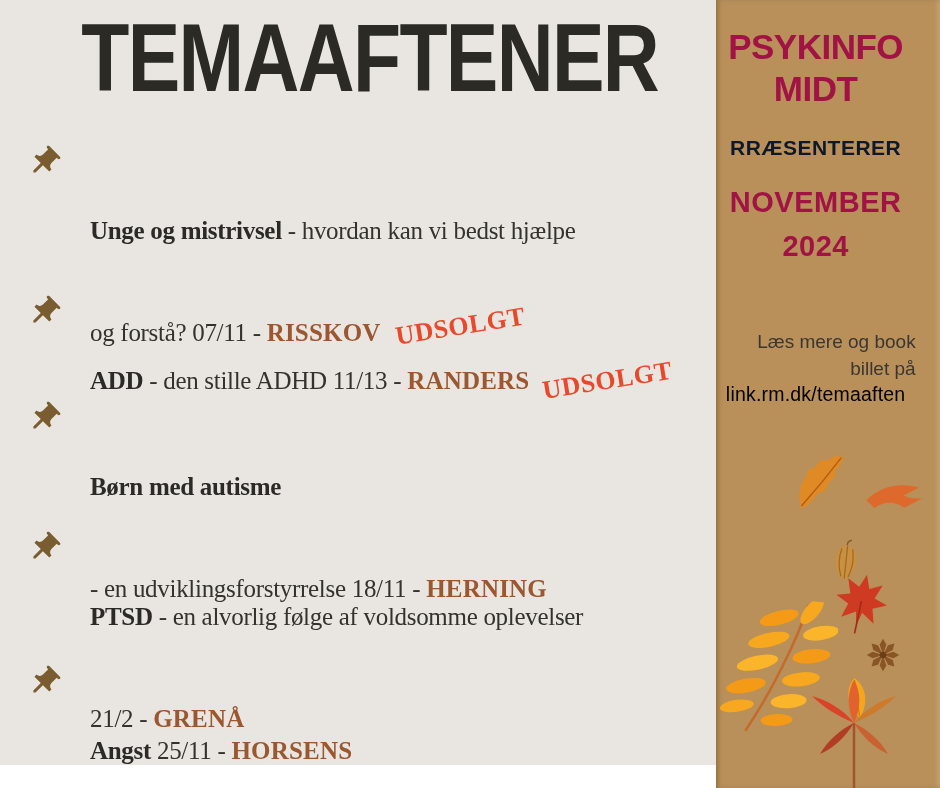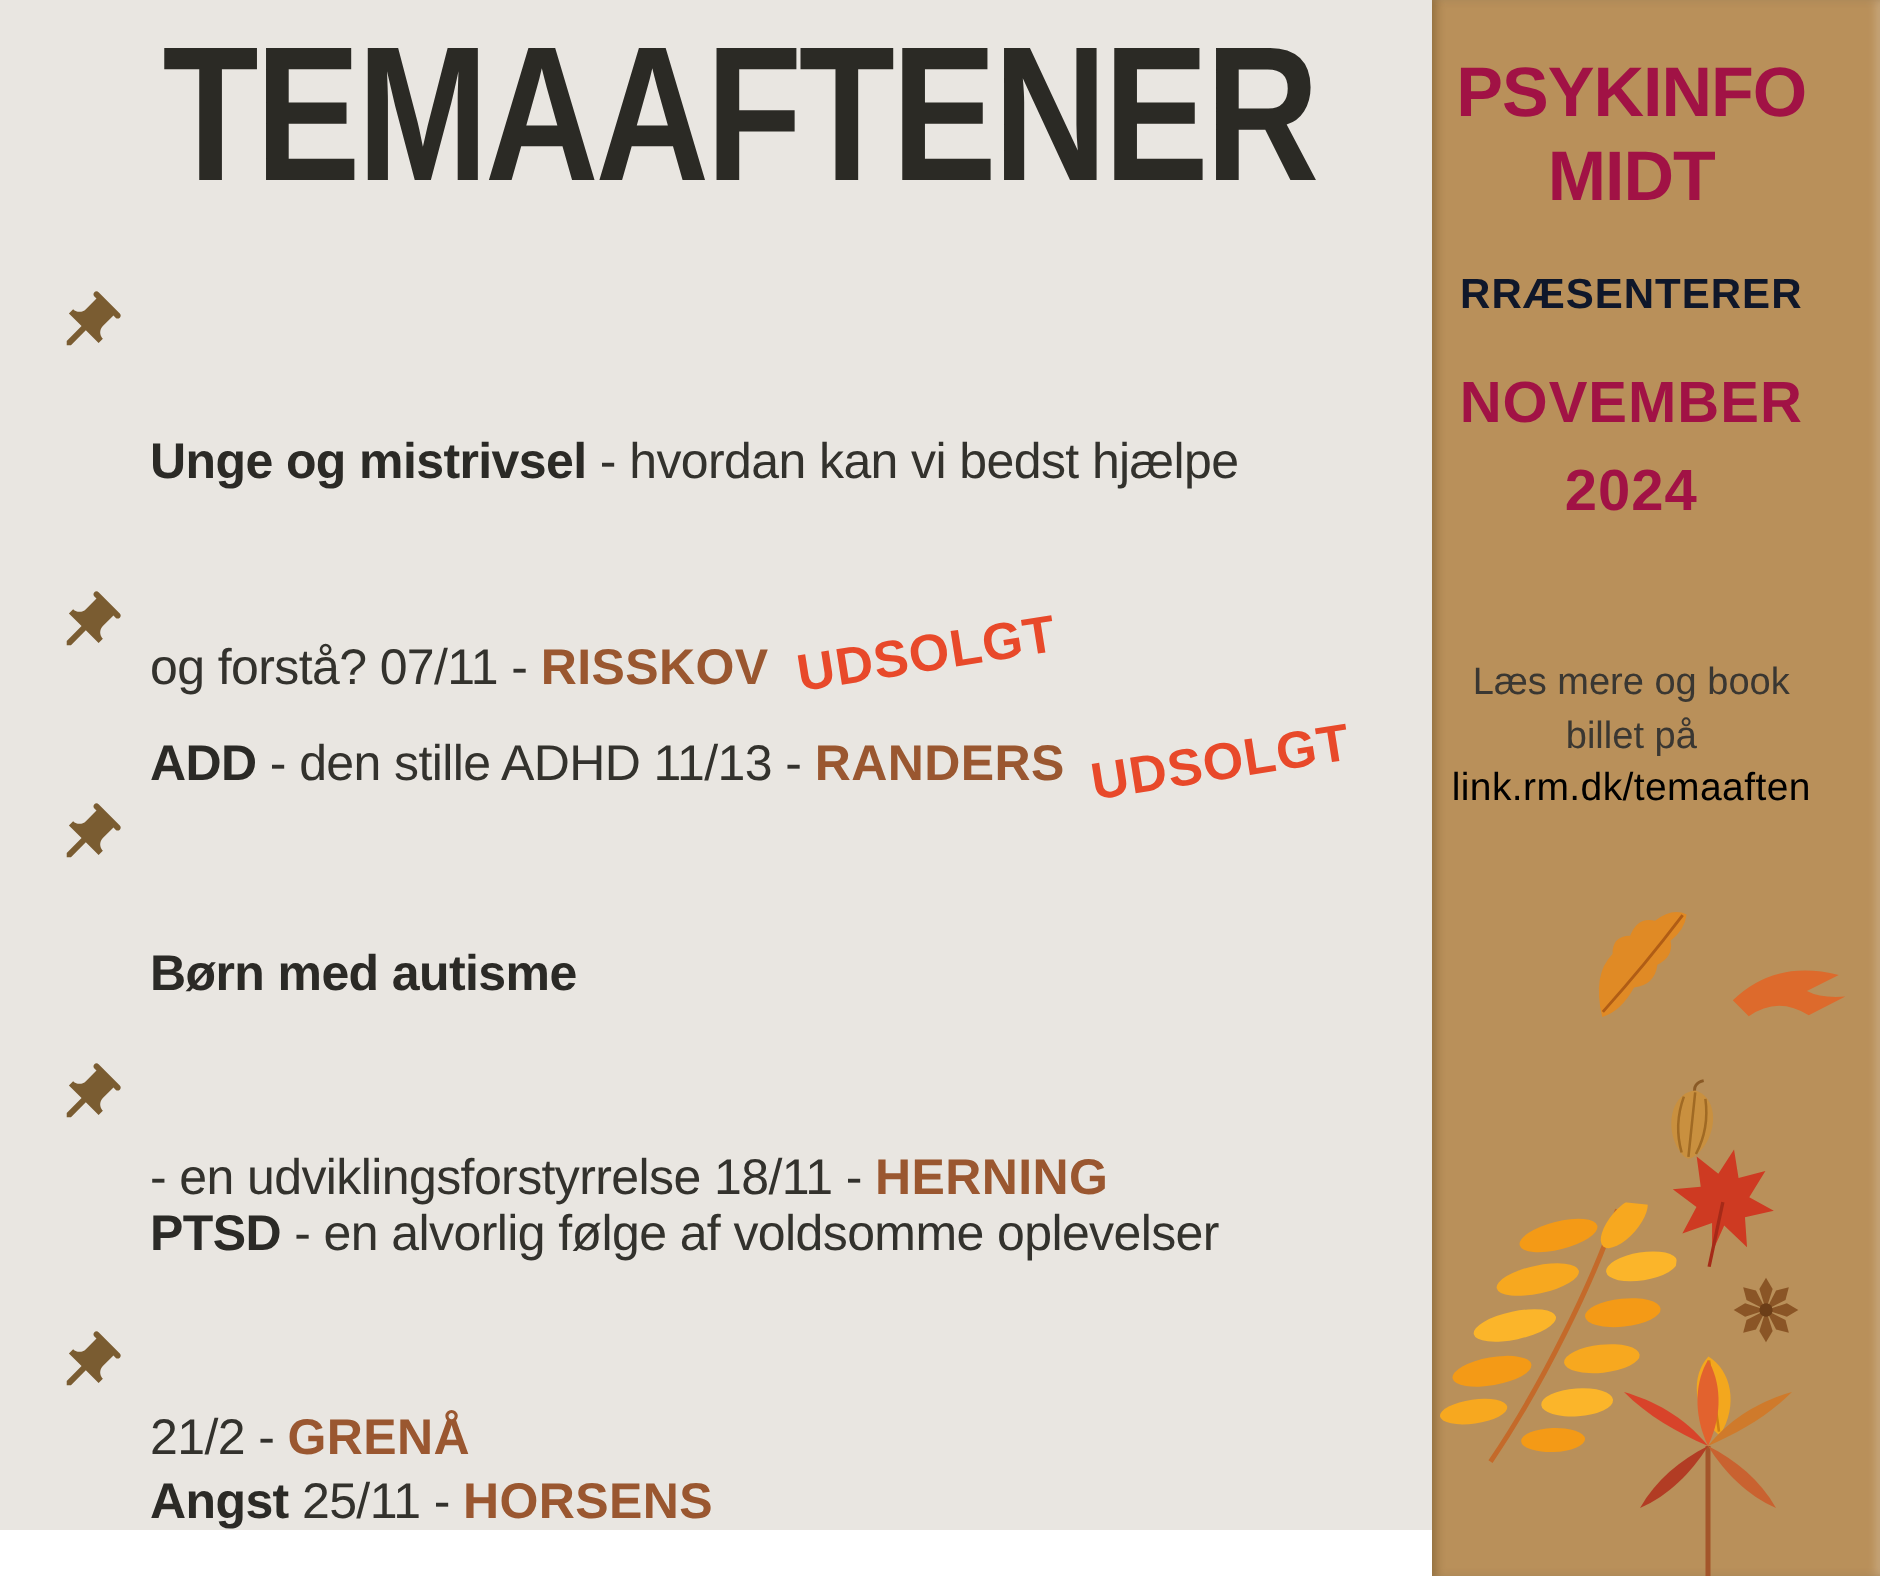--- a/index.html
+++ b/index.html
@@ -15,40 +15,40 @@
     display:inline-block; font-size:96px; font-weight:700; color:#2b2a25;
     transform:scaleX(0.82); transform-origin:center; letter-spacing:-2px; line-height:1.0;
   }
 
   .event { position:absolute; left:26px; display:flex; align-items:flex-start; }
   .ev1 { top:146px; } .ev2 { top:296px; } .ev3 { top:402px; } .ev4 { top:532px; } .ev5 { top:666px; }
 
   .pin { width:36px; height:36px; flex:0 0 36px; margin-top:-2px; transform:rotate(45deg); }
   .pin svg { width:100%; height:100%; }
 
-  .ev-text { margin-left:13px; font-size:25px; line-height:34px; color:#33322d;
-             letter-spacing:-0.3px; white-space:pre; }
+  .ev-text { margin-left:28px; font-size:25px; line-height:34px; color:#33322d;
+             letter-spacing:-0.3px; white-space:pre;font-family:Liberation Serif, serif; }
   .ev-text b { font-weight:700; color:#2b2a26; }
   .city { font-weight:700; color:#9a5730; letter-spacing:0.2px; }
   .soldout {
     display:inline-block; font-weight:700; color:#e8492a; font-size:26px;
     transform:rotate(-9deg) translate(14px, 6px); transform-origin:left center; letter-spacing:0.5px;
   }
   .ev2 .soldout { transform:rotate(-9deg) translate(12px, 12px); }
 
   
   .sidebar {
     position:relative; width:232px; height:788px; background:#b9905a; overflow:hidden;
     box-shadow: inset 3px 0 5px -1px rgba(70,45,10,.35), inset -3px 0 5px -1px rgba(255,255,255,.22);
   }
   .sb-block { position:absolute; width:200px; text-align:center; }
   .org { top:26px; color:#a11245; font-size:35px; font-weight:700; line-height:42px; letter-spacing:-0.5px; }
   .presents { top:136px; color:#0f172a; font-size:21px; font-weight:700; letter-spacing:0.5px; }
   .month { top:180px; color:#a11245; font-size:29px; font-weight:700; line-height:44px; letter-spacing:0.5px; }
-  .cta { top:328px; color:#3a3732; font-size:19px; line-height:27px; font-weight:400; }
+  .cta { top:328px; color:#3a3732; font-size:19px; line-height:27px; font-weight:400;text-align:right; }
   .cta-link { top:383px; color:#000000; font-size:19.5px; font-weight:400; letter-spacing:0.2px; }
 
   
   .leaf { position:absolute; }
   .oak      { left:68px;  top:462px; width:72px;  transform:rotate(-38deg); }
   .torn     { left:150px; top:478px; width:58px;  transform:rotate(14deg); }
   .physalis { left:112px; top:538px; width:36px;  transform:rotate(6deg); }
   .maple    { left:114px; top:570px; width:62px;  transform:rotate(12deg); }
   .rowan    { left:8px;   top:598px; width:110px; transform:rotate(6deg); }
   .anise    { left:148px; top:636px; width:38px; }

